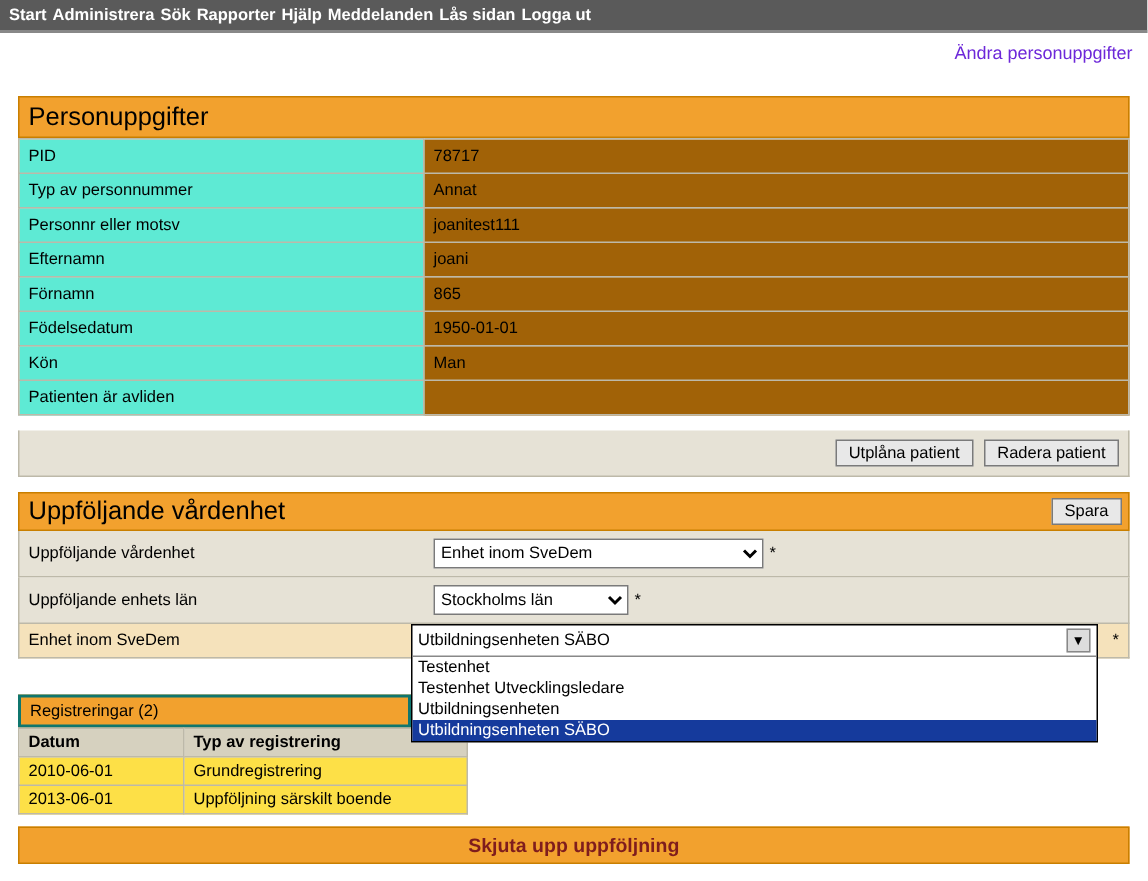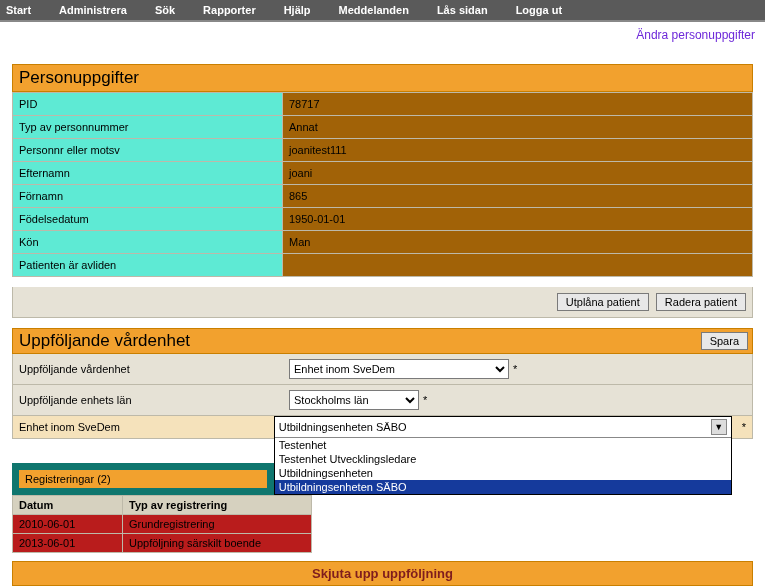--- a/index.html
+++ b/index.html
@@ -9,21 +9,21 @@
     font-family: Verdana, Arial, sans-serif;
     font-size: 11px;
     background: #fff;
     width: 765px;
   }
   .topnav {
     background: #5a5a5a;
     border-bottom: 2px solid #888;
     padding: 0 6px;
     display: flex;
-    gap: 28px;
+    gap: 4px;
     height: 22px;
     align-items: center;
   }
   .topnav a {
     color: #fff;
     font-weight: bold;
     font-size: 11px;
     text-decoration: none;
     cursor: pointer;
   }
@@ -116,38 +116,38 @@
   .spacer { height: 10px; }
   .reglist {
     margin-top: 8px;
     position: relative;
   }
   .reg-header {
     background: #f2a12e;
     color: #000;
     font-size: 11px;
     padding: 3px 6px;
-    border: 7px solid #0f766e;
+    border: 2px solid #0f766e;
     width: 262px;
     margin-top: 24px;
   }
   table.reg {
     border-collapse: collapse;
     width: 300px;
   }
   table.reg th {
     background: #d6d1bf;
     border: 1px solid #bdb9a9;
     padding: 3px 6px;
     text-align: left;
     font-weight: bold;
     font-size: 11px;
   }
   table.reg td {
-    background: #b91c1c;
+    background: #fde047;
     border: 1px solid #bdb9a9;
     padding: 3px 6px;
     font-size: 11px;
   }
   .dropdown-open {
     position: absolute;
     top: 0;
     left: 0;
     width: 458px;
     background: #fff;

